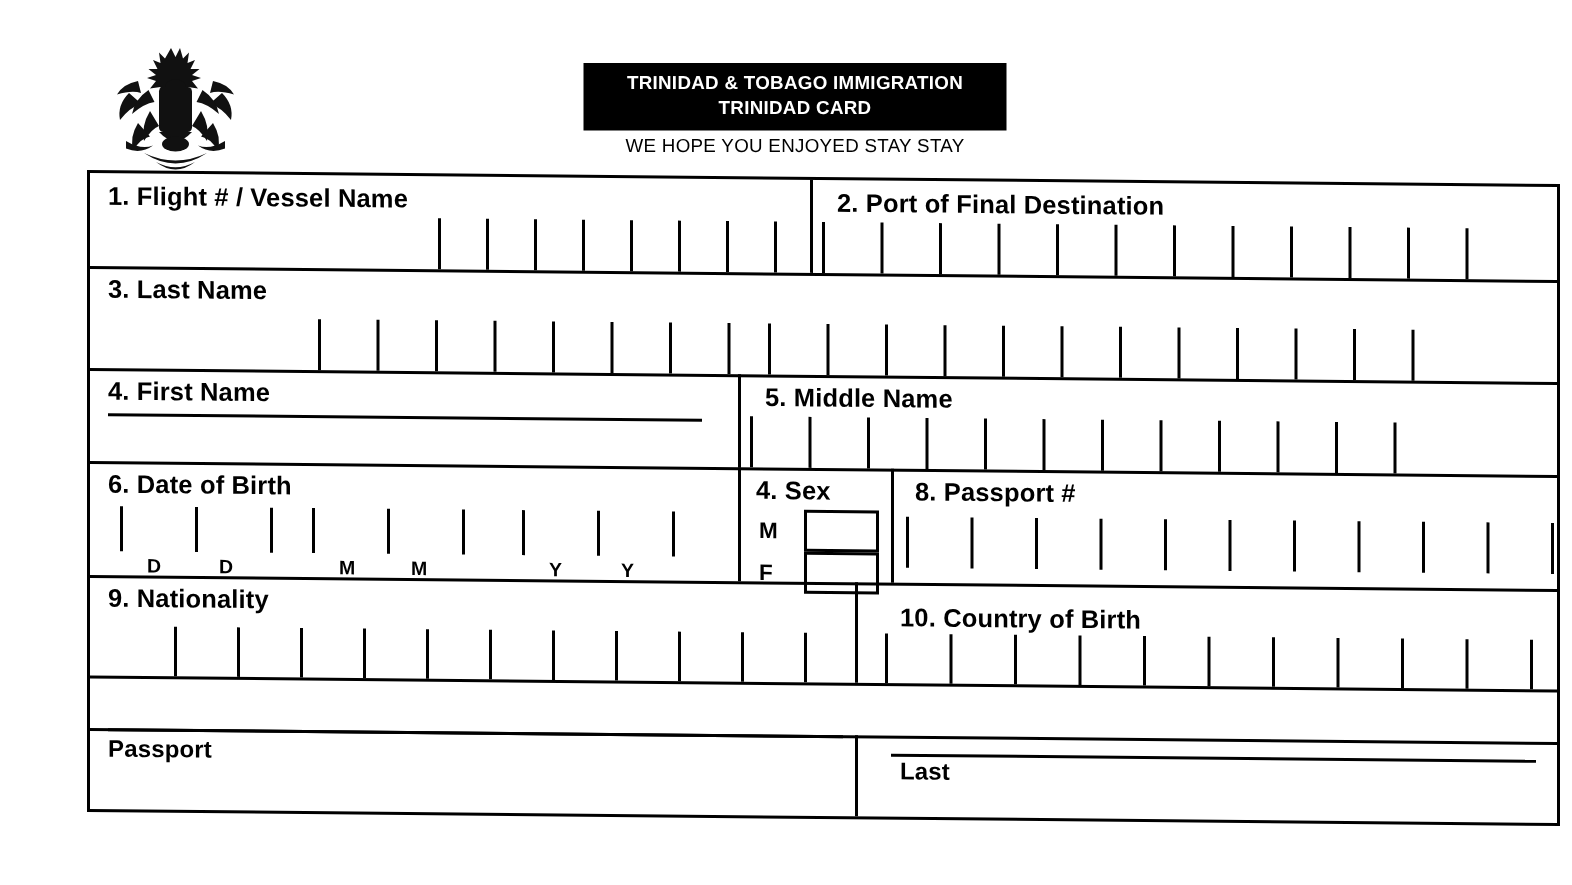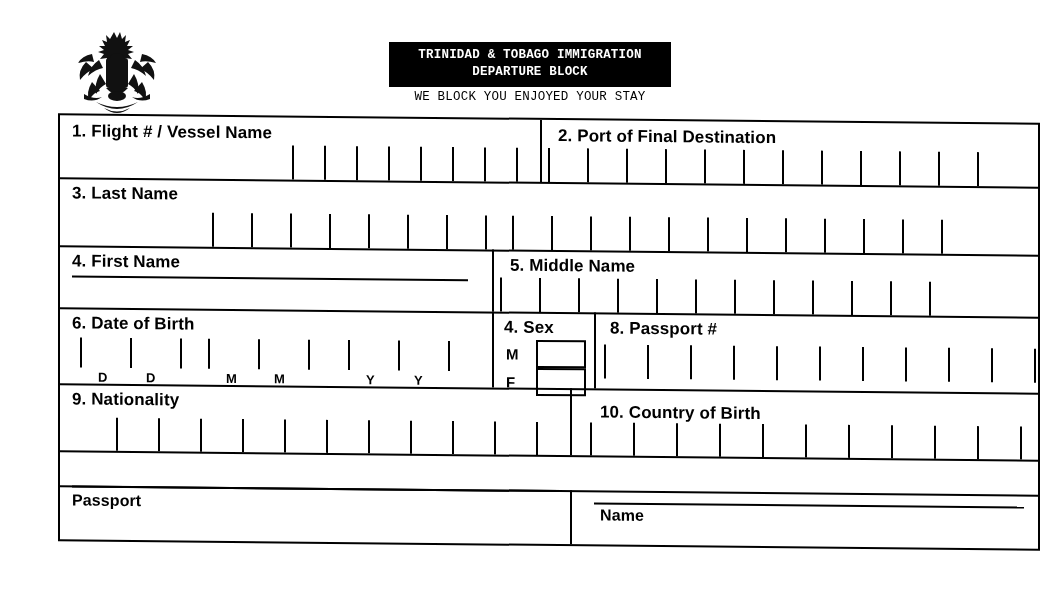--- a/index.html
+++ b/index.html
@@ -22,21 +22,20 @@
     width: 1048px;
     height: 590px;
   }
 
   
   .header {
     position: absolute;
     left: 0; top: 14px;
     width: 1048px;
     height: 108px;
-    font-family: Liberation Mono, monospace;
   }
 
   .crest {
     position: absolute;
     left: 62px; top: 14px;
     width: 110px; height: 92px;
   }
   .crest svg { display: block; }
 
   .title-block {
@@ -163,23 +162,23 @@
           <path d="M34 74 q21 10 42 0 q-21 14 -42 0 z"></path>
           <path d="M42 80 q13 7 26 0 q-13 10 -26 0 z"></path>
           <ellipse cx="55" cy="68" rx="9" ry="5"></ellipse>
         </g>
       </svg>
     </div>
 
     <div class="title-block">
       <div class="title-bar">
         <div>TRINIDAD &amp; TOBAGO IMMIGRATION</div>
-        <div>DEPARTURE BLOCK</div>
-      </div>
-      <div class="subtitle">WE BLOCK YOU  ENJOYED YOUR STAY</div>
+        <div>TRINIDAD CARD</div>
+      </div>
+      <div class="subtitle">WE HOPE YOU  ENJOYED STAY STAY</div>
     </div>
   </div>
 
   <div class="frame">
     <div class="frame-inner">
 
       <div class="hline" style="left:0; top:62px; width:100%;"></div>
       <div class="hline" style="left:0; top:130px; width:100%;"></div>
       <div class="hline" style="left:0; top:192px; width:100%;"></div>
       <div class="hline" style="left:0; top:268px; width:100%;"></div>
@@ -432,18 +431,18 @@
         <div class="tick"></div>
           <div class="cell" style="width:41px"></div>
         <div class="tick"></div>
           <div class="cell" style="width:41px"></div>
         <div class="tick"></div>
       </div>
 
       <div class="fld-label" style="left:12px; top:376px; font-size:16px;">Passport</div>
       <div class="sigline" style="left:12px; top:370px; width:490px;"></div>
 
-      <div class="fld-label" style="left:540px; top:386px; font-size:16px;">Name</div>
+      <div class="fld-label" style="left:540px; top:386px; font-size:16px;">Last</div>
       <div class="sigline" style="left:534px; top:382px; width:430px;"></div>
 
     </div>
   </div>
 </div>
 
 </body></html>

